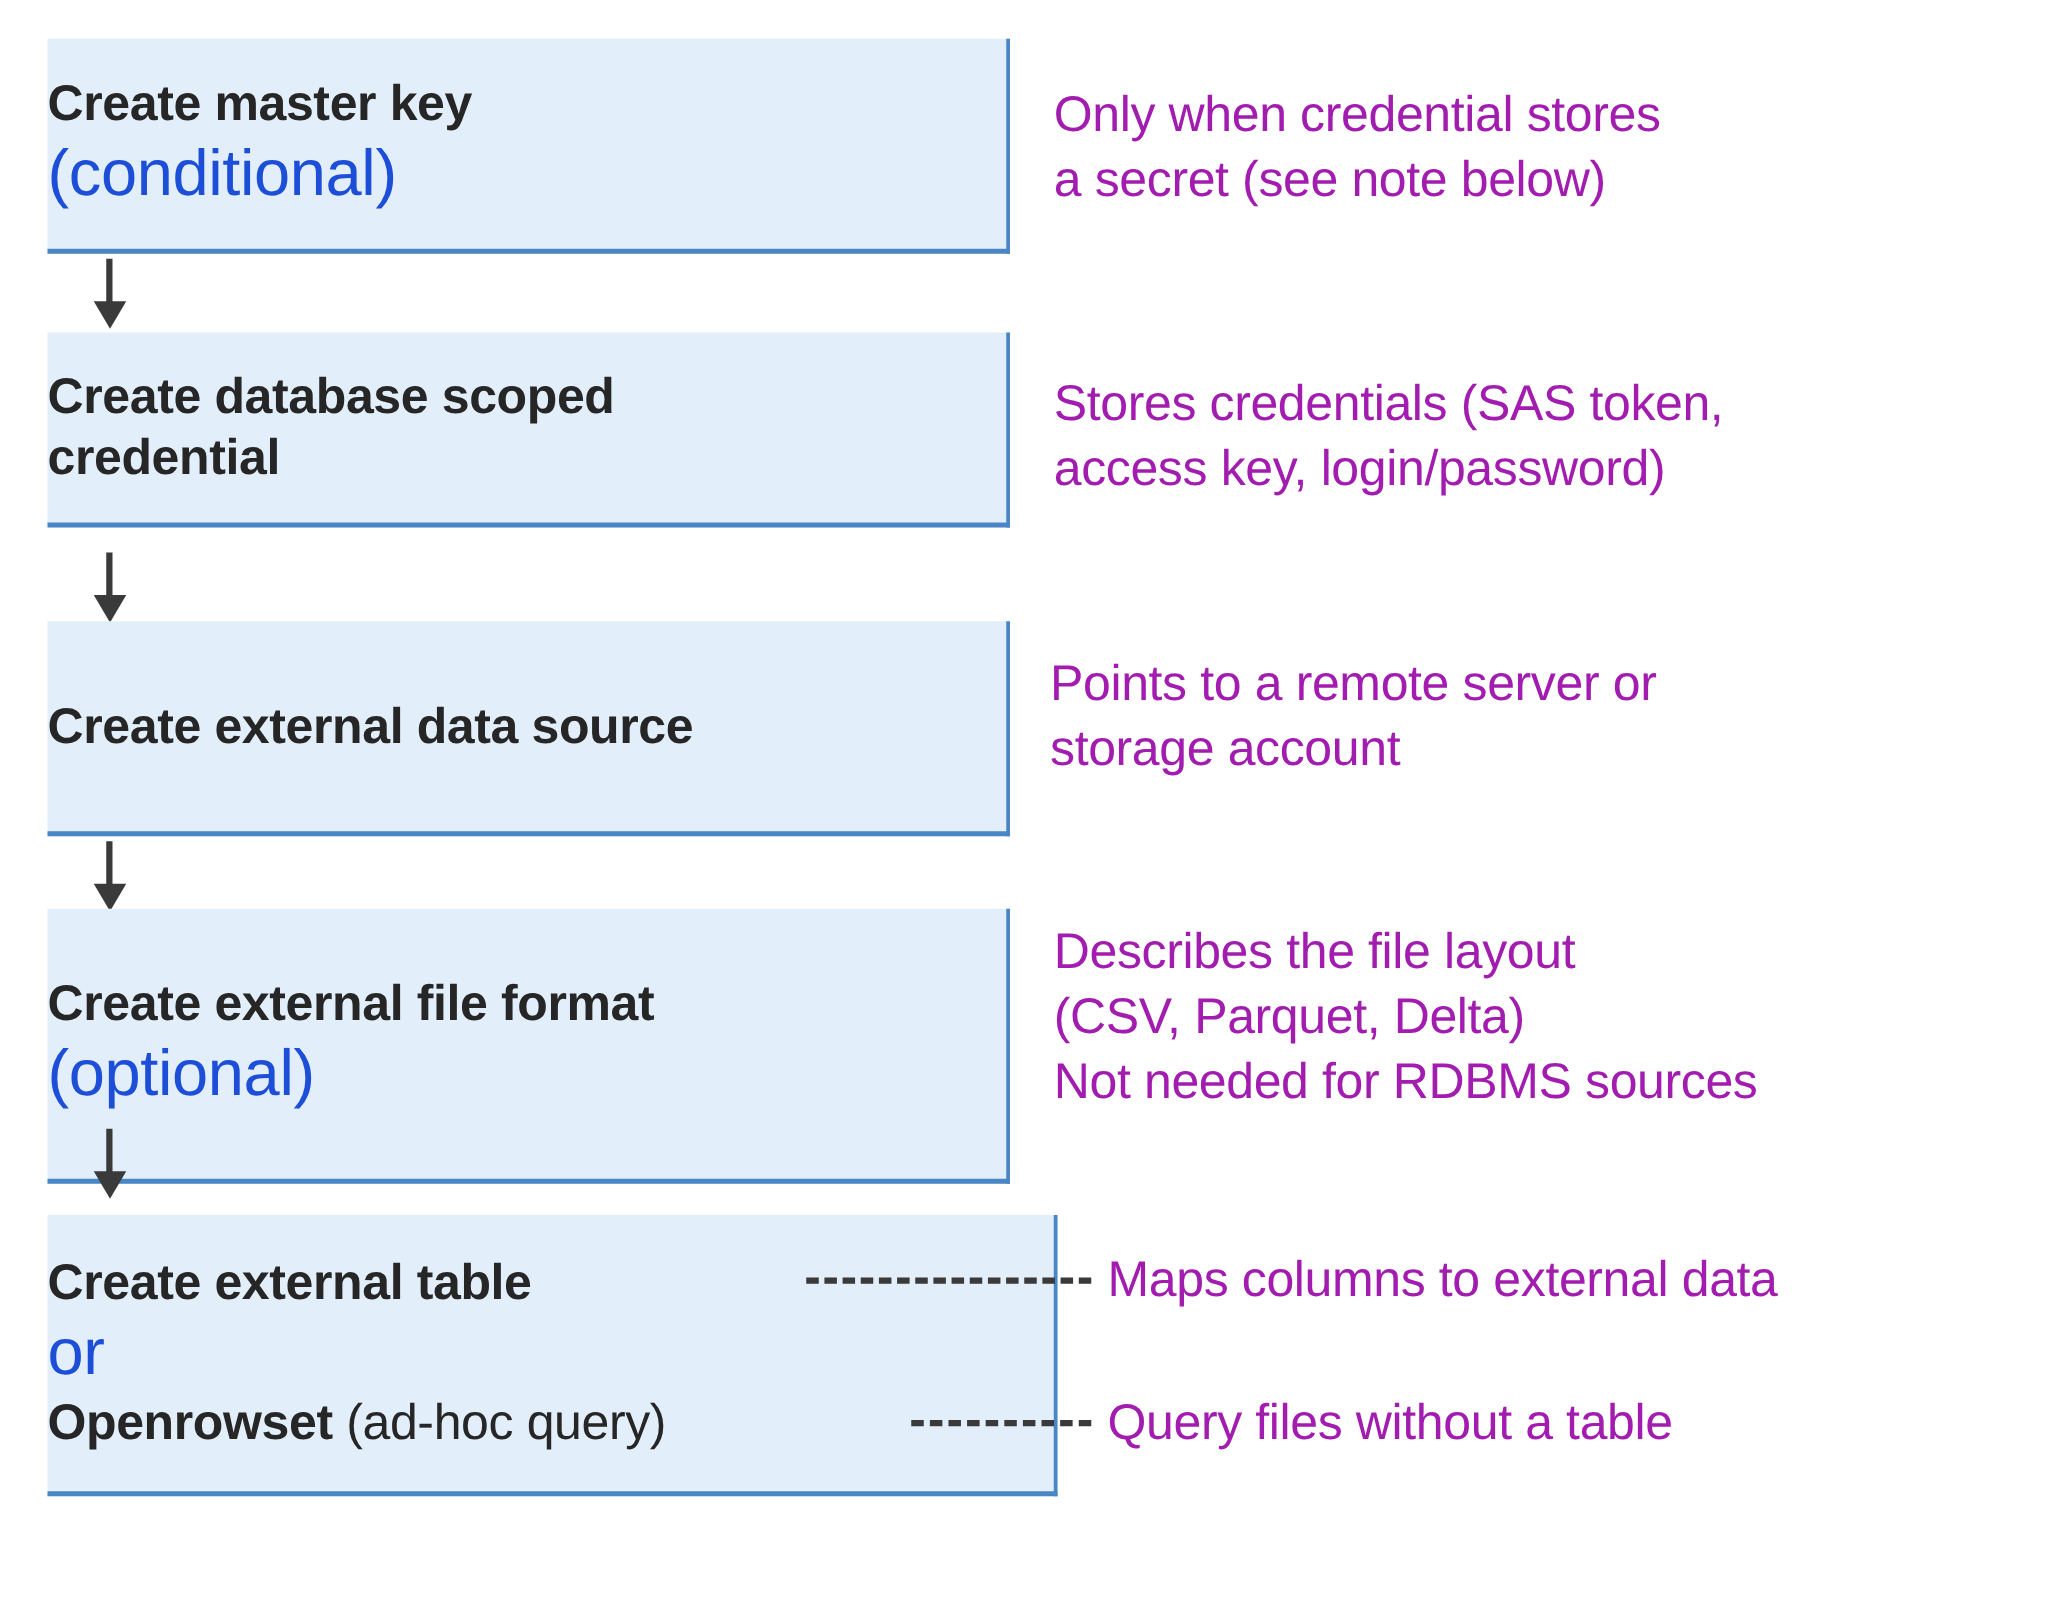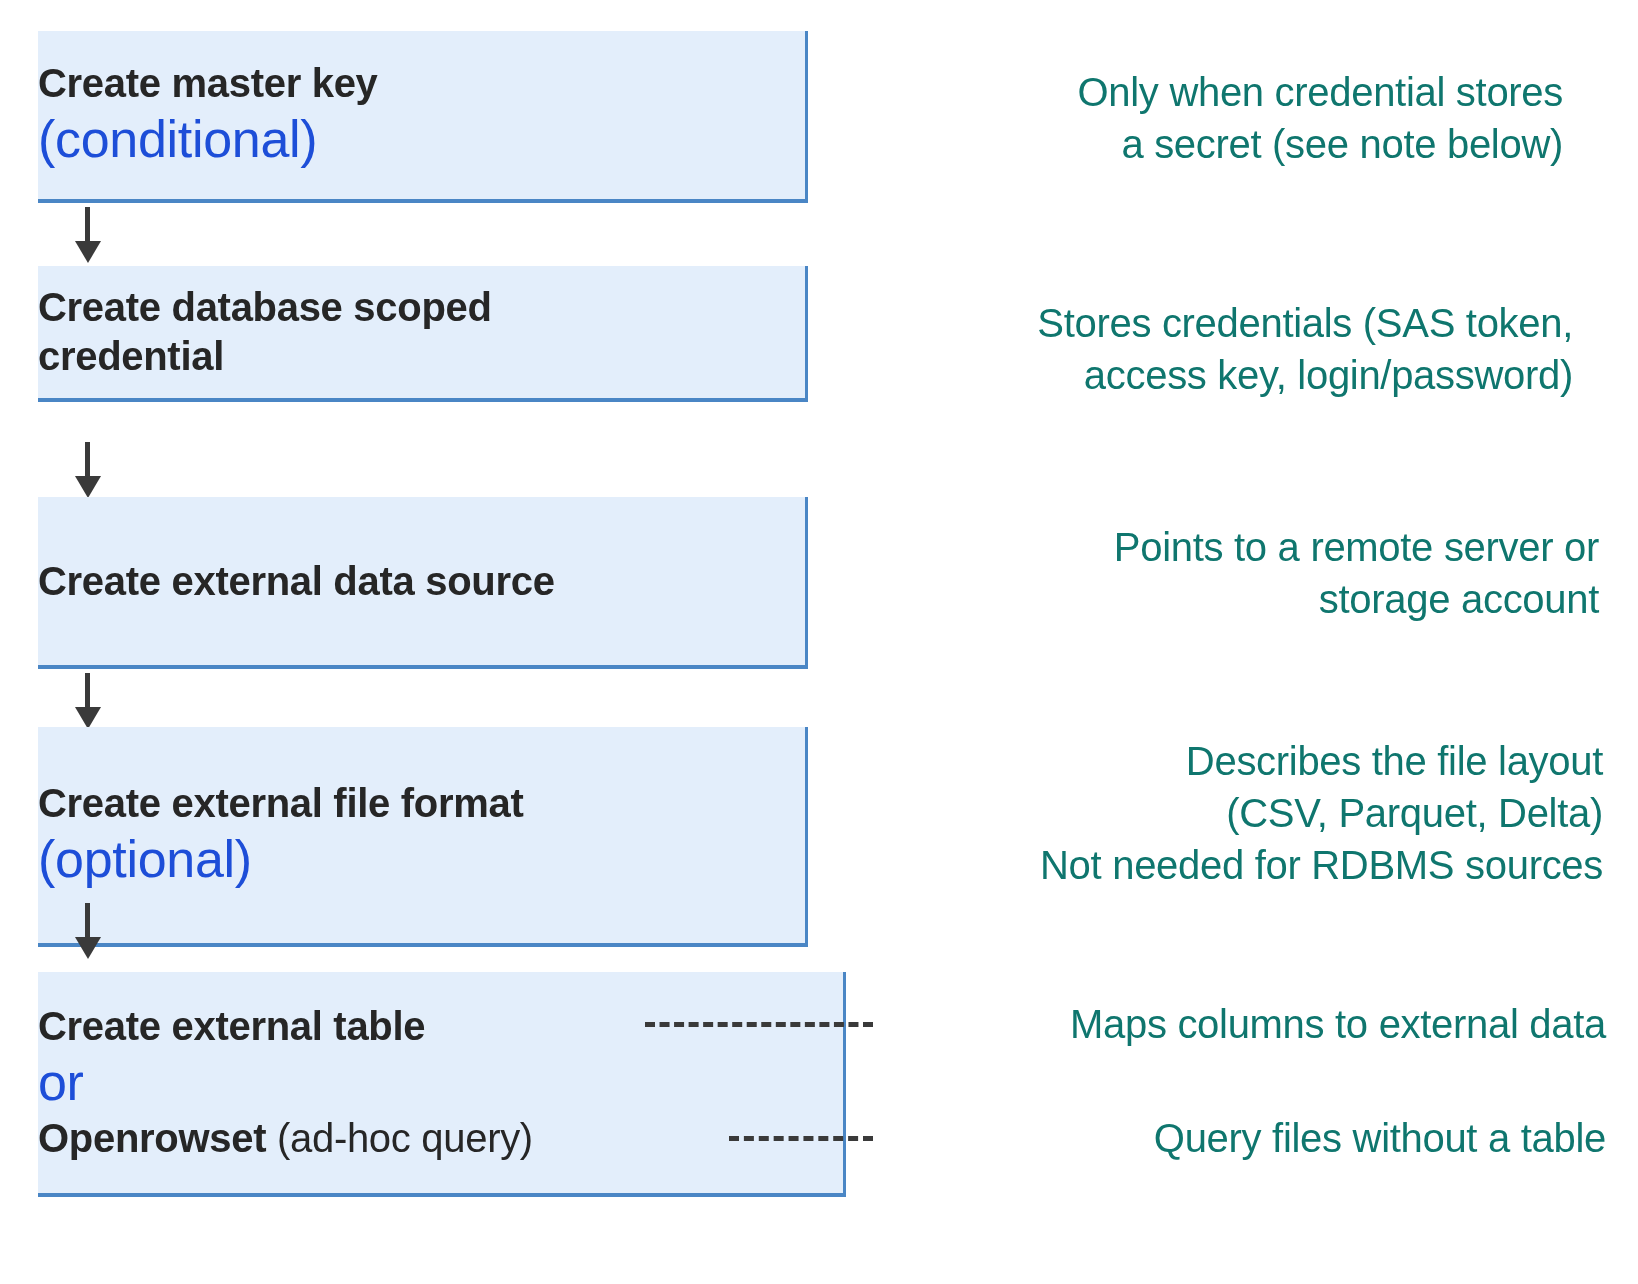--- a/index.html
+++ b/index.html
@@ -31,23 +31,22 @@
     letter-spacing:-0.3px;
     color:#1d4ed8;
   }
   .bx-inline-sub{font-weight:normal;}
 
   .desc{
     position:absolute;
     font-size:40px;
     line-height:1.30;
     letter-spacing:-0.3px;
-    color:#0f766e;
+    color:#a21caf;
     white-space:pre-line;
-    text-align:right;
   }
 
   .arrow{position:absolute;}
   .arrow .shaft{
     position:absolute;left:0;top:0;width:5px;background:#3a3a3a;
   }
   .arrow .head{
     position:absolute;left:-10px;bottom:0;
     width:0;height:0;
     border-left:13px solid transparent;
@@ -73,40 +72,40 @@
     </div>
   </div>
   <div class="desc" style="left:843px;top:66px;width:720px;">Only when credential stores
 a secret (see note below)</div>
 
   <div class="arrow" style="left:85px;top:207px;height:56px;">
     <div class="shaft" style="height:36px;"></div>
     <div class="head"></div>
   </div>
 
-  <div class="box" style="left:38px;top:266px;width:770px;height:136px;">
+  <div class="box" style="left:38px;top:266px;width:770px;height:156px;">
     <div class="lines">
       <div class="bx-title" style="white-space:pre-line;">Create database scoped
 credential</div>
     </div>
   </div>
   <div class="desc" style="left:843px;top:297px;width:730px;">Stores credentials (SAS token,
 access key, login/password)</div>
 
   <div class="arrow" style="left:85px;top:442px;height:56px;">
     <div class="shaft" style="height:36px;"></div>
     <div class="head"></div>
   </div>
 
   <div class="box" style="left:38px;top:497px;width:770px;height:172px;">
     <div class="lines">
       <div class="bx-title">Create external data source</div>
     </div>
   </div>
-  <div class="desc" style="left:879px;top:521px;width:720px;">Points to a remote server or
+  <div class="desc" style="left:840px;top:521px;width:720px;">Points to a remote server or
 storage account</div>
 
   <div class="arrow" style="left:85px;top:673px;height:56px;">
     <div class="shaft" style="height:36px;"></div>
     <div class="head"></div>
   </div>
 
   <div class="box" style="left:38px;top:727px;width:770px;height:220px;">
     <div class="lines">
       <div class="bx-title">Create external file format</div>

